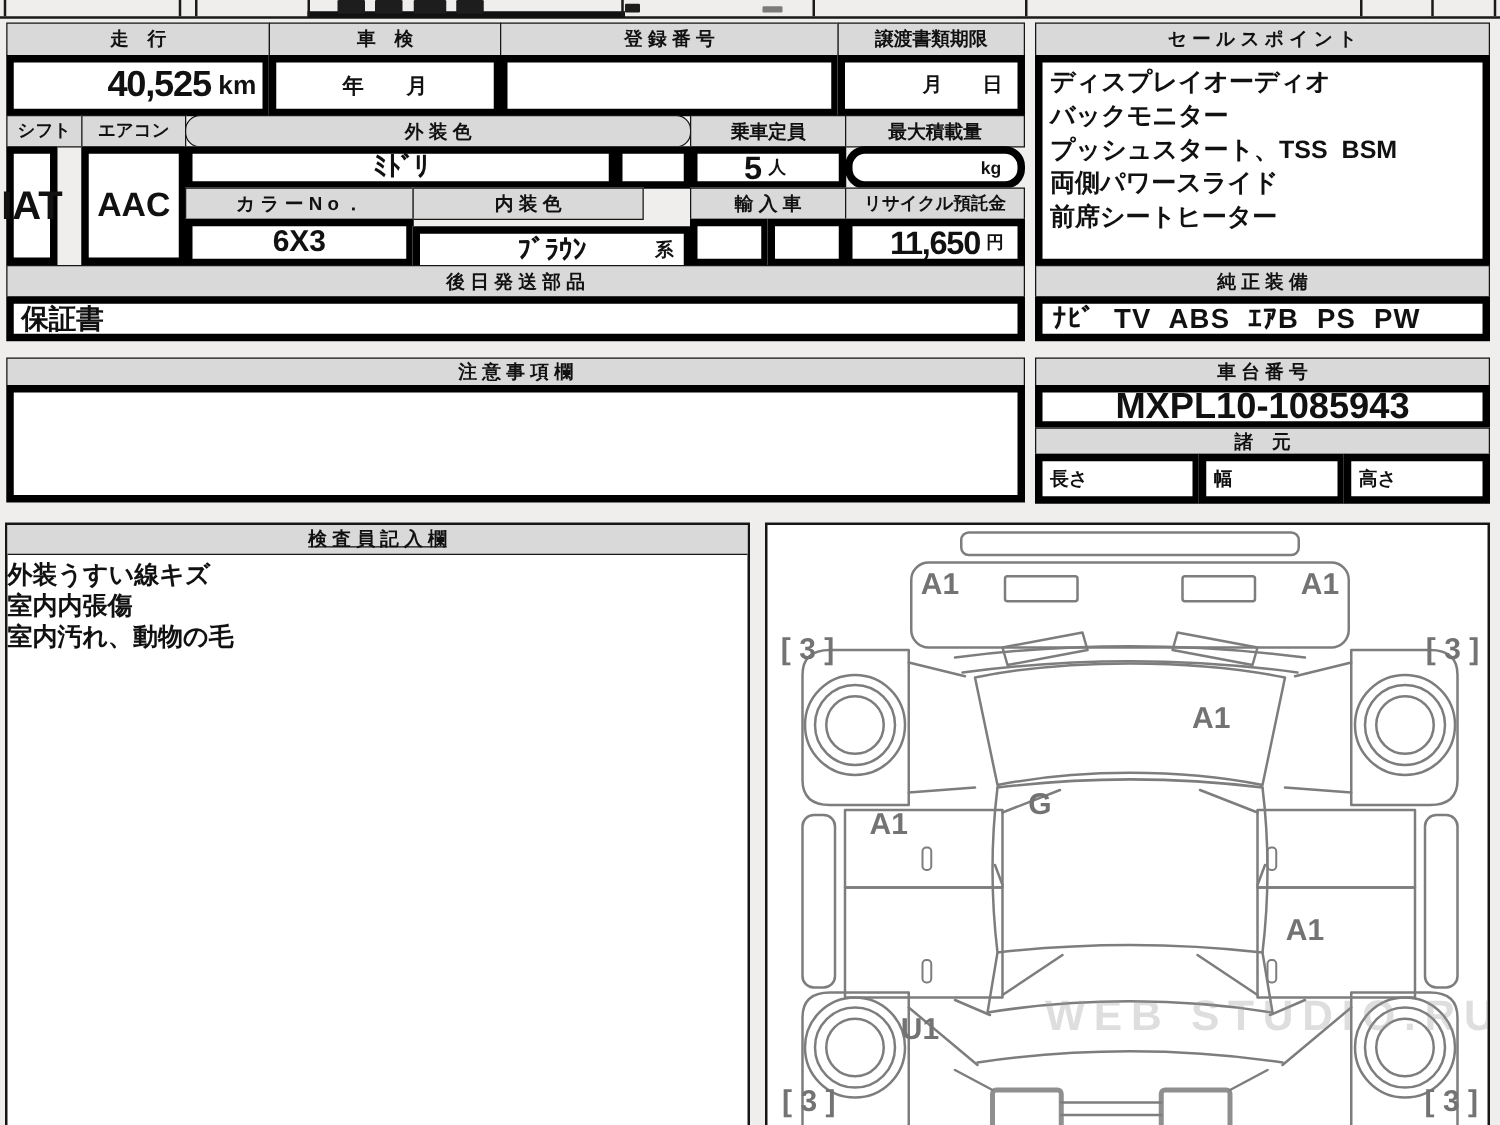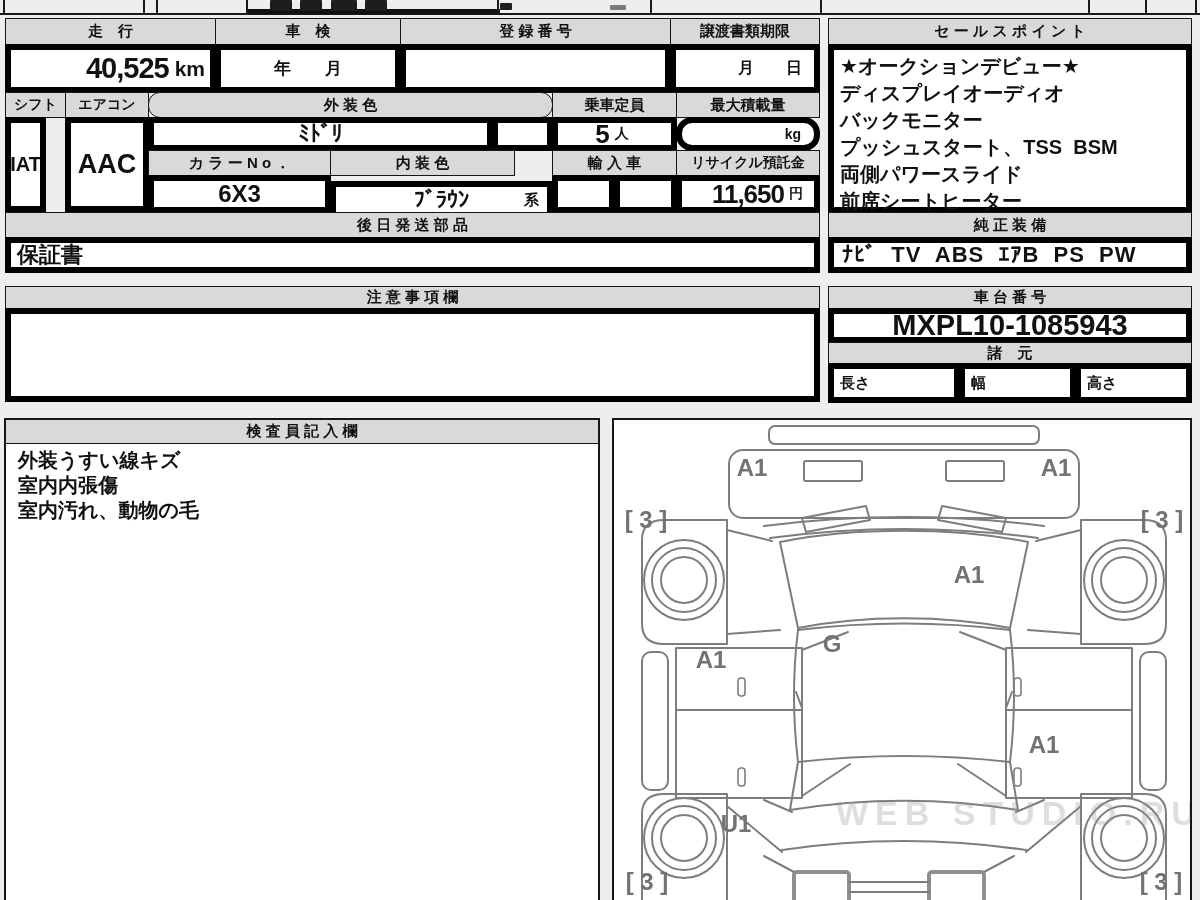--- a/index.html
+++ b/index.html
@@ -31,21 +31,21 @@
   .unit{font-size:14px;font-weight:bold;margin:0 5px;}
   .unit-lg{font-size:21px;font-weight:bold;margin-left:6px;letter-spacing:0;}
   
   .sp-line{font-size:20px;font-weight:bold;line-height:27px;white-space:pre;}
   .ins-line{font-size:20px;font-weight:bold;line-height:25px;white-space:pre;}
   
   .box{position:absolute;box-sizing:border-box;background:#fff;border:2px solid #161616;}
   .box-hd{
     box-sizing:border-box;background:#d9d9d9;border-bottom:1px solid #161616;
     display:flex;align-items:center;justify-content:center;
-    font-weight:bold;font-size:15px;white-space:pre;
+    font-weight:bold;font-size:15px;white-space:pre;text-decoration:underline;
   }
   
   #diagram svg{position:absolute;left:0;top:0;}
   .mark{
     position:absolute;transform:translate(-50%,-50%);
     font-weight:bold;font-size:24px;white-space:pre;color:#737373;
     font-family:"Liberation Sans","DejaVu Sans",sans-serif;
   }
   .watermark{
     position:absolute;left:222px;top:374px;width:340px;
@@ -95,21 +95,21 @@
 <div class="cl c" style="left:215px;top:44px;width:186px;height:49px;font-size:17px;">年　　月</div>
 <div class="cl" style="left:400px;top:44px;width:271px;height:49px;"></div>
 <div class="cl r" style="left:670px;top:44px;width:150px;height:49px;font-size:16px;padding-right:12px;">月　　日</div>
 
 <div class="hd" style="left:5px;top:92px;width:61px;height:26px;font-size:14px;">シフト</div>
 <div class="hd" style="left:65px;top:92px;width:84px;height:26px;font-size:14px;">エアコン</div>
 <div class="hd" style="left:148px;top:92px;width:405px;height:26px;border-radius:12px;">外 装 色</div>
 <div class="hd" style="left:552px;top:92px;width:125px;height:26px;">乗車定員</div>
 <div class="hd" style="left:676px;top:92px;width:144px;height:26px;">最大積載量</div>
 
-<div class="cl c" style="left:5px;top:117px;width:41px;height:95px;font-size:20px;">IAT</div>
+<div class="cl c" style="left:5px;top:117px;width:41px;height:95px;font-size:32px;">IAT</div>
 <div class="cl c" style="left:65px;top:117px;width:84px;height:95px;font-size:27px;">AAC</div>
 
 <div class="cl c" style="left:148px;top:117px;width:345px;height:34px;font-size:22px;">ﾐﾄﾞﾘ</div>
 <div class="cl" style="left:492px;top:117px;width:61px;height:34px;"></div>
 <div class="cl c" style="left:552px;top:117px;width:125px;height:34px;">
   <span style="font-size:26px;">5</span>
   <span class="unit">人</span>
 </div>
 <div class="cl r" style="left:676px;top:117px;width:144px;height:34px;padding-right:8px;border-radius:16px;">
   <span class="unit">kg</span>
@@ -130,38 +130,38 @@
 <div class="cl r" style="left:676px;top:175px;width:144px;height:38px;padding-right:6px;">
   <span style="font-size:26px;letter-spacing:-1px;">11,650</span>
   <span class="unit">円</span>
 </div>
 
 <div class="hd" style="left:5px;top:212px;width:815px;height:26px;">後 日 発 送 部 品</div>
 <div class="cl" style="left:5px;top:237px;width:815px;height:36px;padding-left:6px;font-size:22px;">保証書</div>
 
 <div class="hd" style="left:828px;top:18px;width:364px;height:27px;">セ ー ル ス ポ イ ン ト</div>
 <div class="cl" style="left:828px;top:44px;width:364px;height:169px;align-items:flex-start;padding:3px 6px;">
-  <div><div class="sp-line">★オークションデビュー★</div><div class="sp-line">ディスプレイオーディオ</div><div class="sp-line">バックモニター</div><div class="sp-line">プッシュスタート、TSS  BSM</div><div class="sp-line">両側パワースライド</div><div class="sp-line">前席シートヒーター</div></div>
+  <div><div class="sp-line">ディスプレイオーディオ</div><div class="sp-line">バックモニター</div><div class="sp-line">プッシュスタート、TSS  BSM</div><div class="sp-line">両側パワースライド</div><div class="sp-line">前席シートヒーター</div></div>
 </div>
 <div class="hd" style="left:828px;top:212px;width:364px;height:26px;">純 正 装 備</div>
 <div class="cl" style="left:828px;top:237px;width:364px;height:36px;padding-left:8px;font-size:22px;letter-spacing:1px;">ﾅﾋﾞ  TV  ABS  ｴｱB  PS  PW</div>
 
 <div class="hd" style="left:5px;top:286px;width:815px;height:23px;">注 意 事 項 欄</div>
 <div class="cl" style="left:5px;top:308px;width:815px;height:94px;"></div>
 
 <div class="hd" style="left:828px;top:286px;width:364px;height:23px;">車 台 番 号</div>
 <div class="cl c" style="left:828px;top:308px;width:364px;height:35px;font-size:29px;">MXPL10-1085943</div>
 <div class="hd" style="left:828px;top:342px;width:364px;height:22px;">諸　元</div>
 <div class="cl" style="left:828px;top:363px;width:132px;height:40px;padding-left:6px;font-size:15px;">長さ</div>
 <div class="cl" style="left:959px;top:363px;width:117px;height:40px;padding-left:6px;font-size:15px;">幅</div>
 <div class="cl" style="left:1075px;top:363px;width:117px;height:40px;padding-left:6px;font-size:15px;">高さ</div>
 
 <div class="box" style="left:4px;top:418px;width:596px;height:484px;">
   <div class="box-hd" style="height:24px;">検 査 員 記 入 欄</div>
-  <div style="padding:4px 12px;font-family:Liberation Serif, serif;">
+  <div style="padding:4px 0;font-family:Liberation Serif, serif;">
       <div class="ins-line">外装うすい線キズ</div>
       <div class="ins-line">室内内張傷</div>
       <div class="ins-line">室内汚れ、動物の毛</div>
     </div>
 </div>
 
 <div class="box" id="diagram" style="left:612px;top:418px;width:580px;height:484px;overflow:hidden;">
   <svg width="580" height="484" viewBox="0 0 580 484">
     <g fill="none" stroke="#7d7d7d" stroke-width="2" stroke-linejoin="round" stroke-linecap="round">
 

